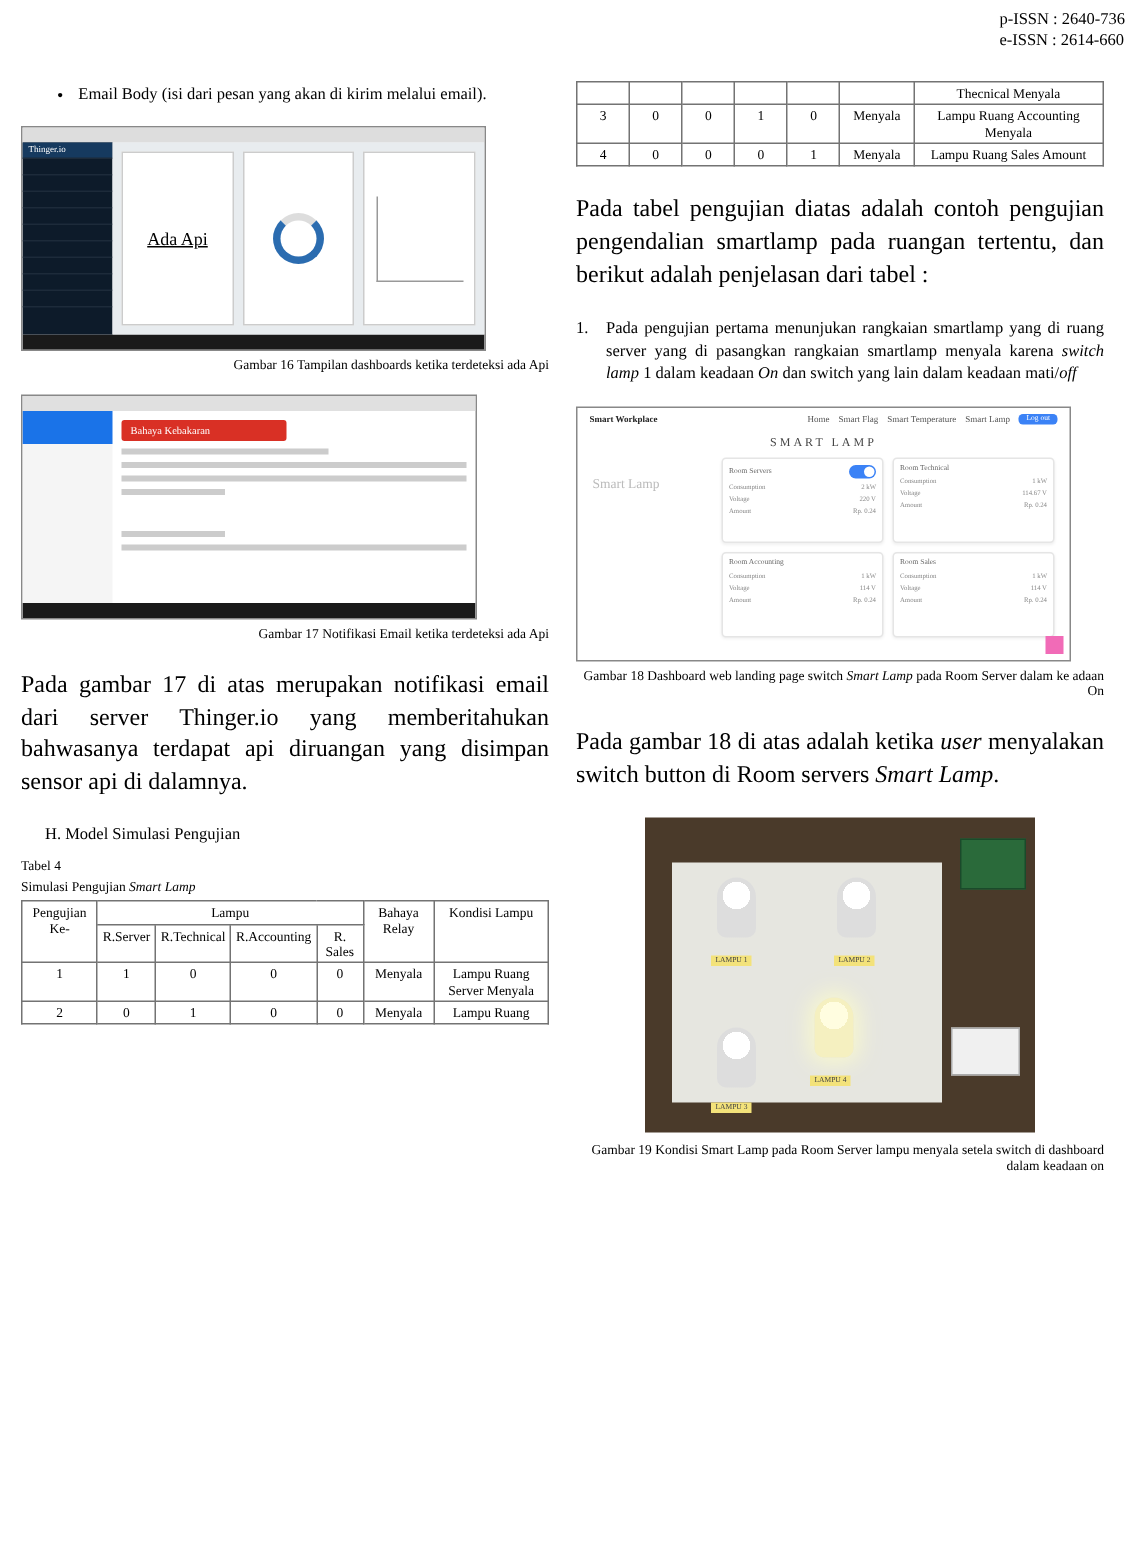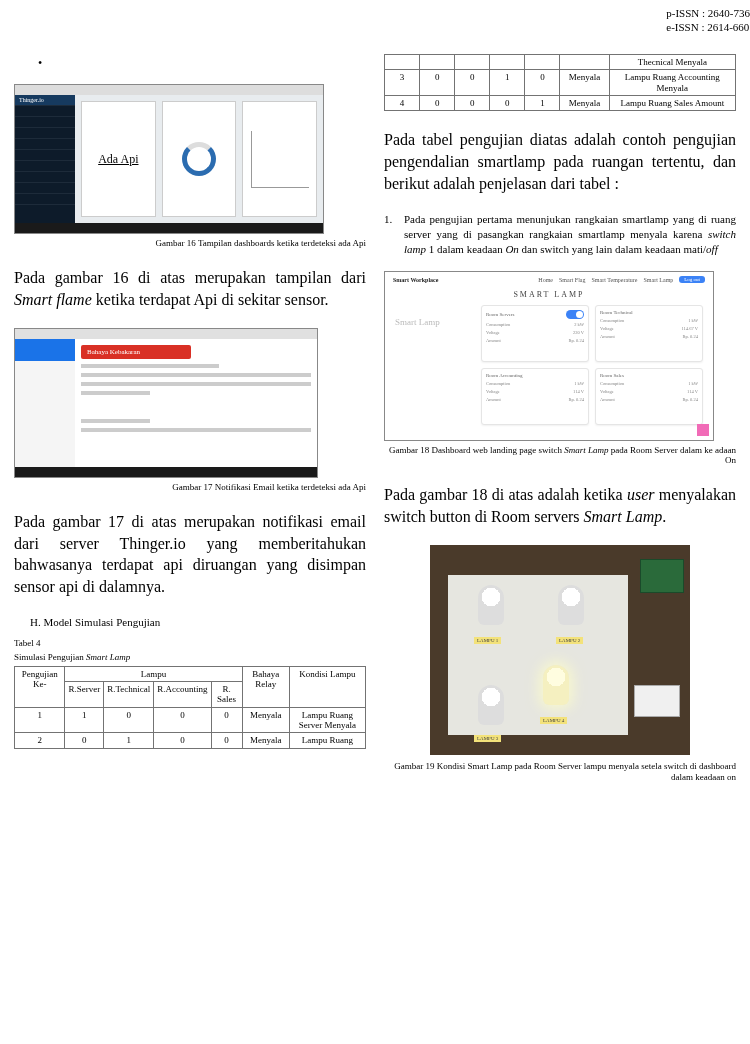--- a/index.html
+++ b/index.html
@@ -132,20 +132,21 @@
   <div>p-ISSN : 2640-736</div>
   <div>e-ISSN : 2614-660</div>
 </div>
 
 <div class="columns">
 
   <div class="col">
 
     <div class="bullet-row">
       <span class="bullet">•</span>
+      <span class="bullet-text">Email Body (isi dari pesan yang akan di kirim melalui email).</span>
     </div>
 
     <div class="figure">
       <div class="fig-box fig16">
         <div class="topbar"></div>
         <div class="main">
           <div class="sidebar">
             <div class="brand">Thinger.io</div>
             <div></div>
               <div></div>
@@ -167,23 +168,20 @@
             <div class="panel">
                 <div class="tiny-chart"></div>
               </div>
           </div>
         </div>
         <div class="taskbar"></div>
       </div>
     </div>
     <div class="fig-caption">Gambar 16 Tampilan dashboards ketika terdeteksi ada Api</div>
 
-    <p class="body-text">
-      <span>Pada gambar 16 di atas merupakan tampilan dari </span><span class="italic">Smart flame</span><span> ketika terdapat Api di sekitar sensor.</span>
-    </p>
 
     <div class="figure">
       <div class="fig-box fig17">
         <div class="topbar"></div>
         <div class="body">
           <div class="side"></div>
           <div class="mail">
             <div class="subject">Bahaya Kebakaran</div>
             <div class="line short"></div>
             <div class="line"></div>

